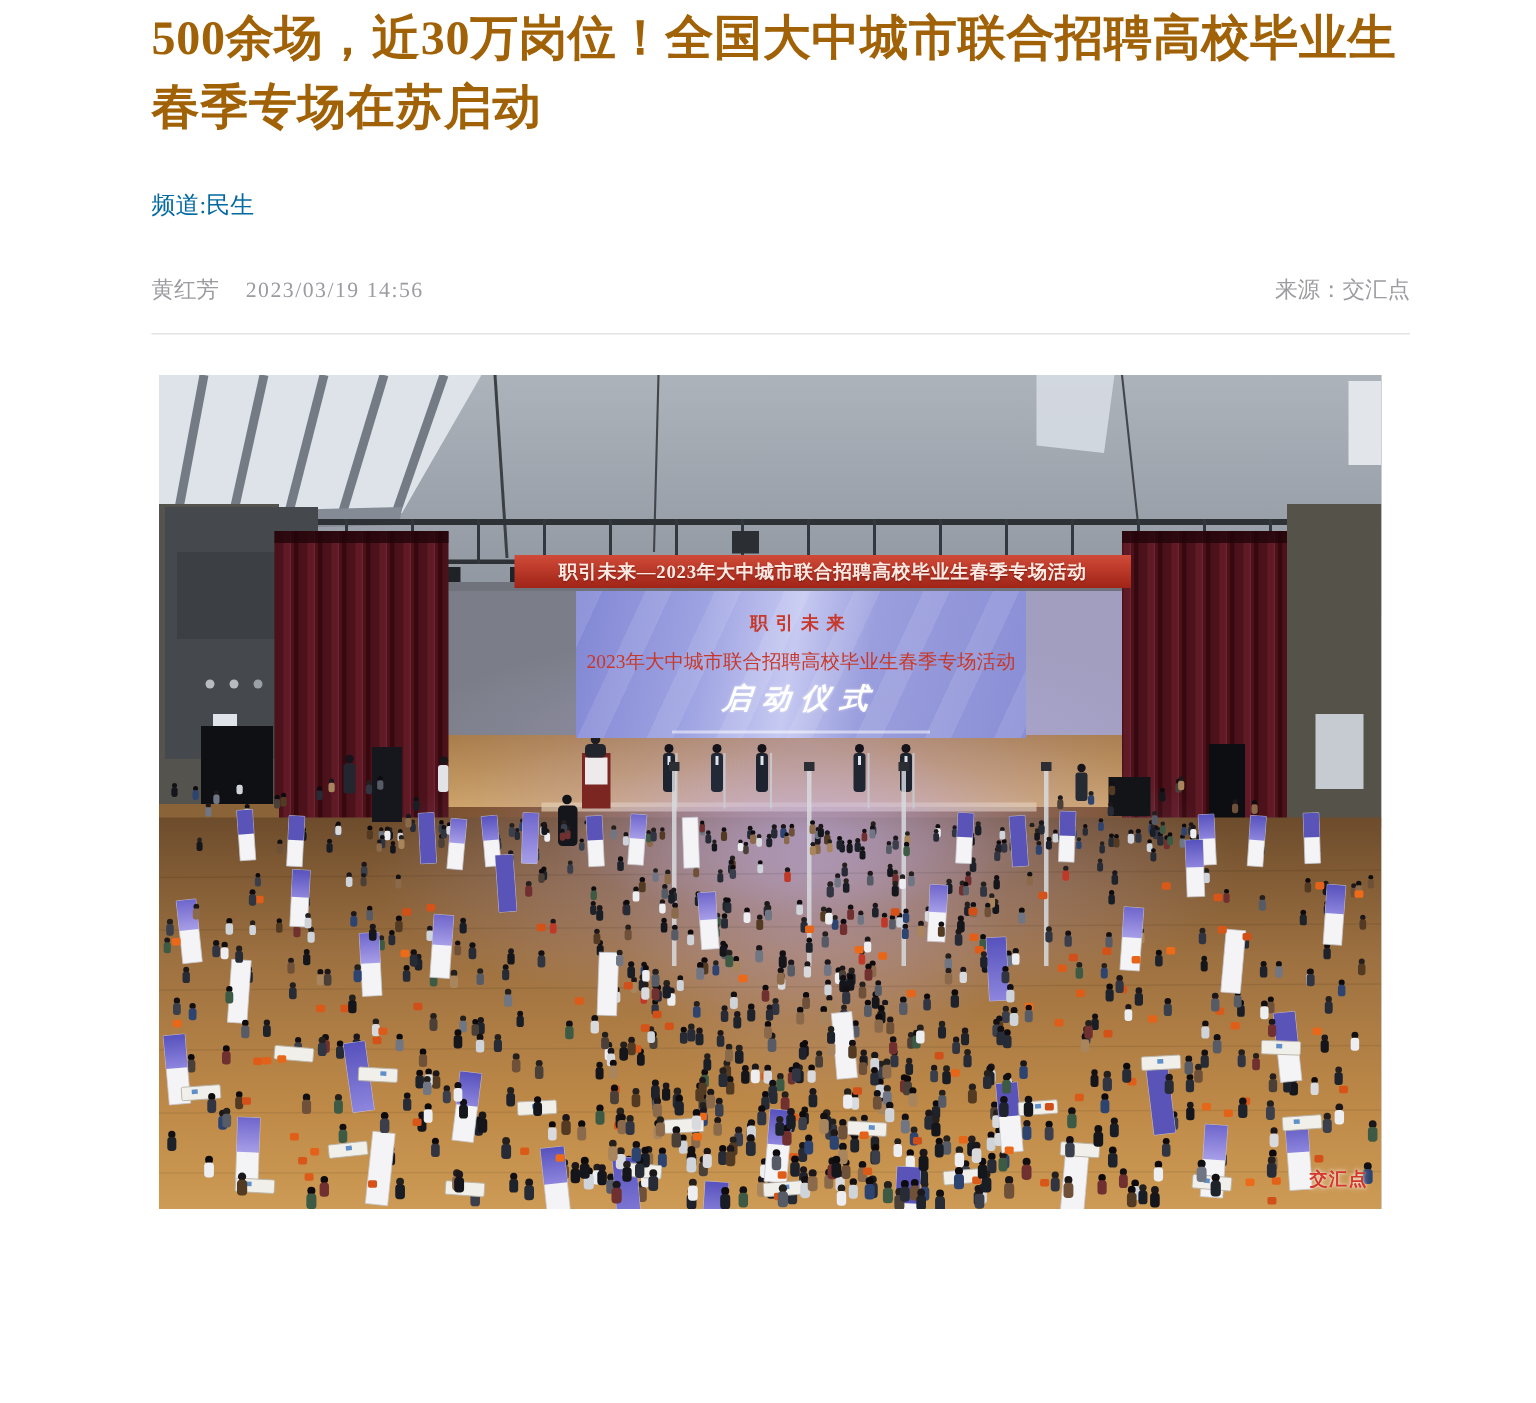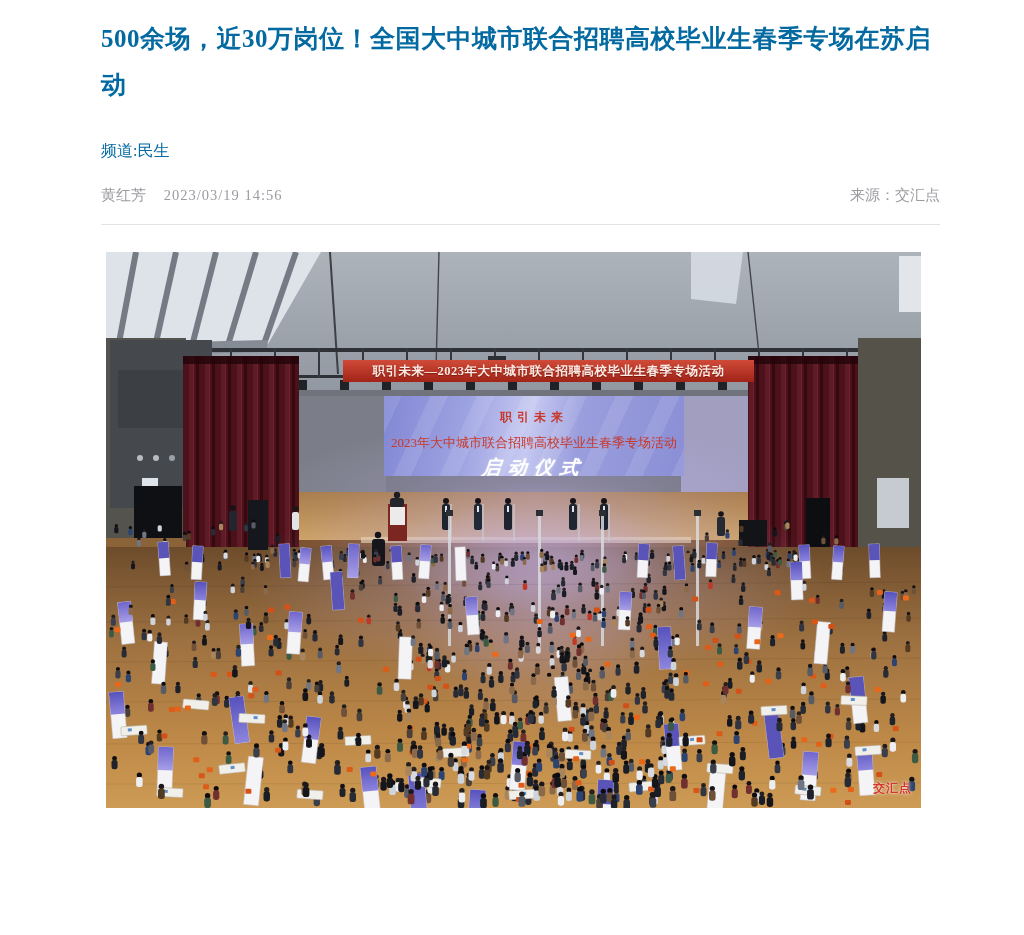--- a/index.html
+++ b/index.html
@@ -5,58 +5,58 @@
   * { box-sizing: border-box; }
   html,body { margin:0; padding:0; }
   body {
     width:1024px; height:935px; background:#ffffff;
     font-family:"Liberation Serif","DejaVu Serif",serif;
     overflow:hidden;
   }
   .content { margin:0 0 0 101px; width:839px; }
 
   .title {
-    margin:0; padding-top:16px;
-    font-size:25px; line-height:46px; font-weight:bold;
-    color:#0369a1; letter-spacing:.5px;
+    margin:0; padding-top:2px;
+    font-size:32px; line-height:46px; font-weight:bold;
+    color:#a16207; letter-spacing:.5px;
   }
   .channel {
     display:inline-block; margin-top:33px;
     font-size:16px; color:#0369a1; text-decoration:none; cursor:pointer;
   }
   .meta-row {
-    margin-top:24px; display:flex; justify-content:space-between; align-items:flex-end;
+    margin-top:36px; display:flex; justify-content:space-between; align-items:flex-end;
     font-size:15px; color:#9b9ba1;
   }
   .meta-row .author { margin-right:14px; }
   .meta-row .ptime { letter-spacing:1px; font-size:14.5px; }
   .divider { margin:19px 0 0 0; border:none; border-top:1px solid #e3e3e3; }
 
   .para {
     margin:24px 0 0 0; font-size:21.5px; line-height:41px; color:#303030;
     text-align:justify; text-indent:43px;
   }
 
   
   .photo {
     position:relative; margin:27px 0 0 5px;
     width:815px; height:556px; overflow:hidden;
     background:#a2a7af;
   }
   .photo svg.layer { position:absolute; left:0; top:0; }
 
   .banner {
-    position:absolute; left:237px; top:108px; width:411px; height:22px;
+    position:absolute; left:237px; top:120px; width:411px; height:22px;
     background:linear-gradient(#d04a38,#a02417);
     color:#fbe9e2; font-size:12.5px; font-weight:bold; line-height:22px;
     text-align:center; white-space:nowrap; overflow:hidden; letter-spacing:.5px;
     text-shadow:0 1px 1px rgba(90,10,5,.6);
   }
   .screen {
-    position:absolute; left:278px; top:144px; width:300px; height:80px;
+    position:absolute; left:278px; top:144px; width:300px; height:98px;
     background:linear-gradient(100deg,#8287d4 0%,#9ea3e2 28%,#c6c9f1 48%,#9a9edd 64%,#8a8fd6 100%);
     text-align:center; overflow:hidden;
   }
   .screen::before {
     content:""; position:absolute; inset:0;
     background:repeating-linear-gradient(115deg, rgba(255,255,255,.10) 0 16px, rgba(255,255,255,0) 16px 42px);
   }
   .screen-title { position:relative; margin-top:13px; font-size:12px; font-weight:bold; letter-spacing:5px; color:#c8382a; }
   .screen-subtitle { position:relative; margin-top:8px; font-size:13px; font-weight:normal; color:#c8382a; }
   .screen-script {

